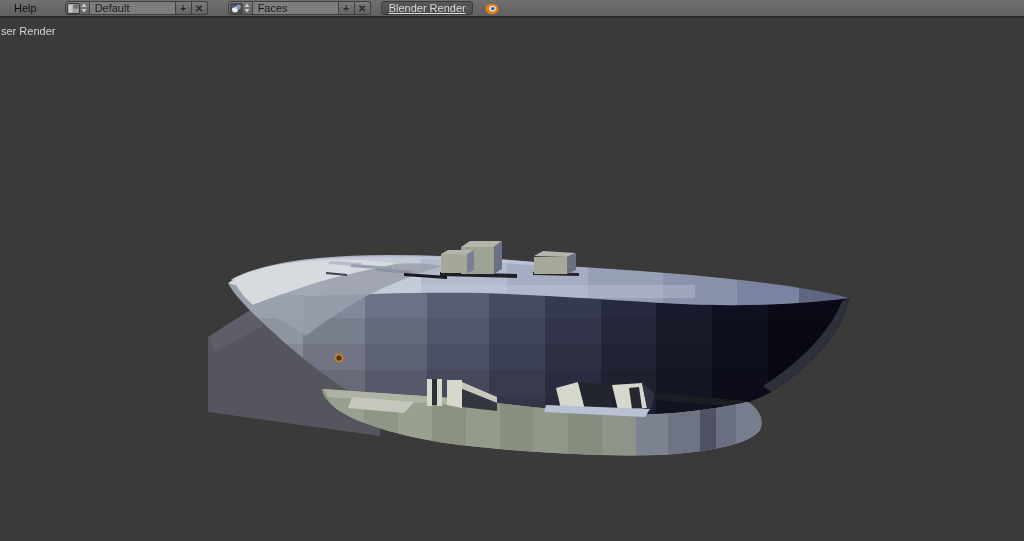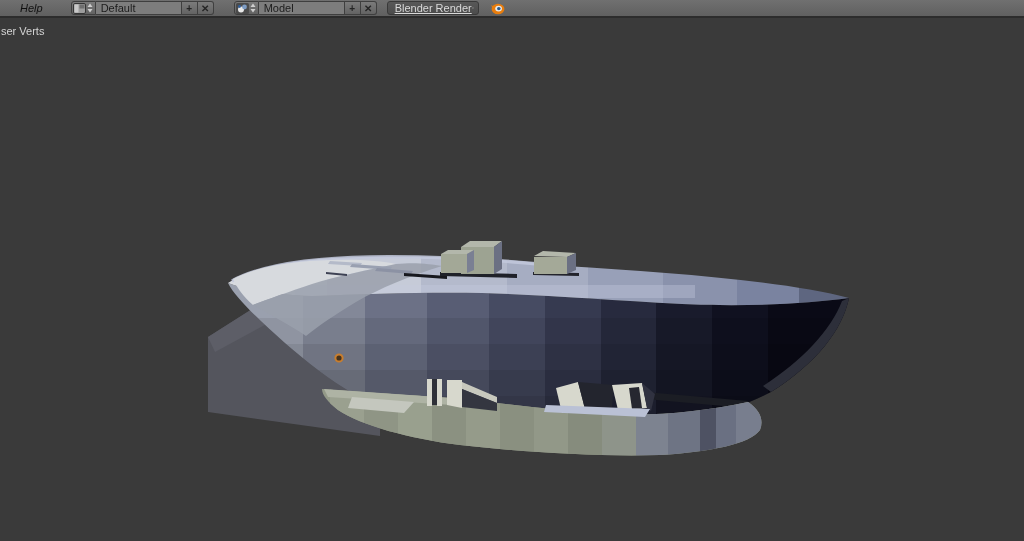--- a/index.html
+++ b/index.html
@@ -11,21 +11,21 @@
   }
   
   .topbar{
     position:absolute;top:0;left:0;right:0;height:16px;
     background:linear-gradient(#707070,#606060);
     border-bottom:2px solid #2c2c2c;
     display:flex;align-items:center;
     font-size:11px;color:#1e1e1e;
     white-space:nowrap;
   }
-  .menu-item{margin-left:20px;margin-right:8px;color:#111;cursor:default;font-style:italic;}
+  .menu-item{margin-left:14px;margin-right:8px;color:#111;cursor:default;}
   .widget-group{display:flex;align-items:center;height:22px;margin-left:20px;}
   .icon-btn{
     display:flex;align-items:center;height:14px;
     background:linear-gradient(#7a7a7a,#626262);
     border:1px solid #3f3f3f;border-radius:3px 0 0 3px;
     padding:0 1px;box-sizing:border-box;
   }
   .id-field{
     display:flex;align-items:center;height:14px;width:86px;
     background:#7d7d7d;border:1px solid #3f3f3f;border-left:none;
@@ -90,21 +90,21 @@
         <rect x="0" y="0" width="13" height="11" rx="1.5" fill="#4a4a4a"></rect>
         <circle cx="5" cy="6.5" r="3" fill="#e8e8e8"></circle>
         <circle cx="8.5" cy="4" r="2.4" fill="#7d9cc4"></circle>
         <circle cx="3.5" cy="3.5" r="1.4" fill="#2e5f9e"></circle>
       </svg>
       <svg width="8" height="12" viewBox="0 0 8 12">
         <polygon points="1.5,5 6.5,5 4,1.5" fill="#cfcfcf"></polygon>
         <polygon points="1.5,7 6.5,7 4,10.5" fill="#cfcfcf"></polygon>
       </svg>
     </span>
-    <span class="id-field">Model</span>
+    <span class="id-field">Faces</span>
     <button class="sq-btn">+</button>
     <button class="sq-btn">✕</button>
   </div>
 
   <div class="select">
     <span>Blender Render</span>
     <svg width="8" height="12" viewBox="0 0 8 12">
       <polygon points="1.5,5 6.5,5 4,1.5" fill="#b5b5b5"></polygon>
       <polygon points="1.5,7 6.5,7 4,10.5" fill="#b5b5b5"></polygon>
     </svg>
@@ -112,21 +112,21 @@
 
   <svg class="logo" width="15" height="13" viewBox="0 0 15 13">
     <ellipse cx="8" cy="7" rx="6.4" ry="5.2" fill="#e87d0d"></ellipse>
     <path d="M1,3 L6,6 L3,7 Z" fill="#e87d0d"></path>
     <ellipse cx="8.6" cy="6.6" rx="3.4" ry="2.9" fill="#e8e8e8"></ellipse>
     <ellipse cx="8.8" cy="6.6" rx="1.8" ry="1.6" fill="#2a5a8a"></ellipse>
   </svg>
 </header>
 
 <div class="viewport">
-  <span class="view-label">ser Verts</span>
+  <span class="view-label">ser Render</span>
 
   <svg class="scene-svg" viewBox="0 18 1024 523" preserveAspectRatio="none">
     <defs>
       <linearGradient id="underGrad" x1="228" y1="0" x2="849" y2="0" gradientUnits="userSpaceOnUse">
         <stop offset="0" stop-color="#9aa0ae"></stop>
           <stop offset="0.12" stop-color="#9aa0ae"></stop>
         <stop offset="0.12" stop-color="#838898"></stop>
           <stop offset="0.22" stop-color="#838898"></stop>
         <stop offset="0.22" stop-color="#6c7186"></stop>
           <stop offset="0.32" stop-color="#6c7186"></stop>

